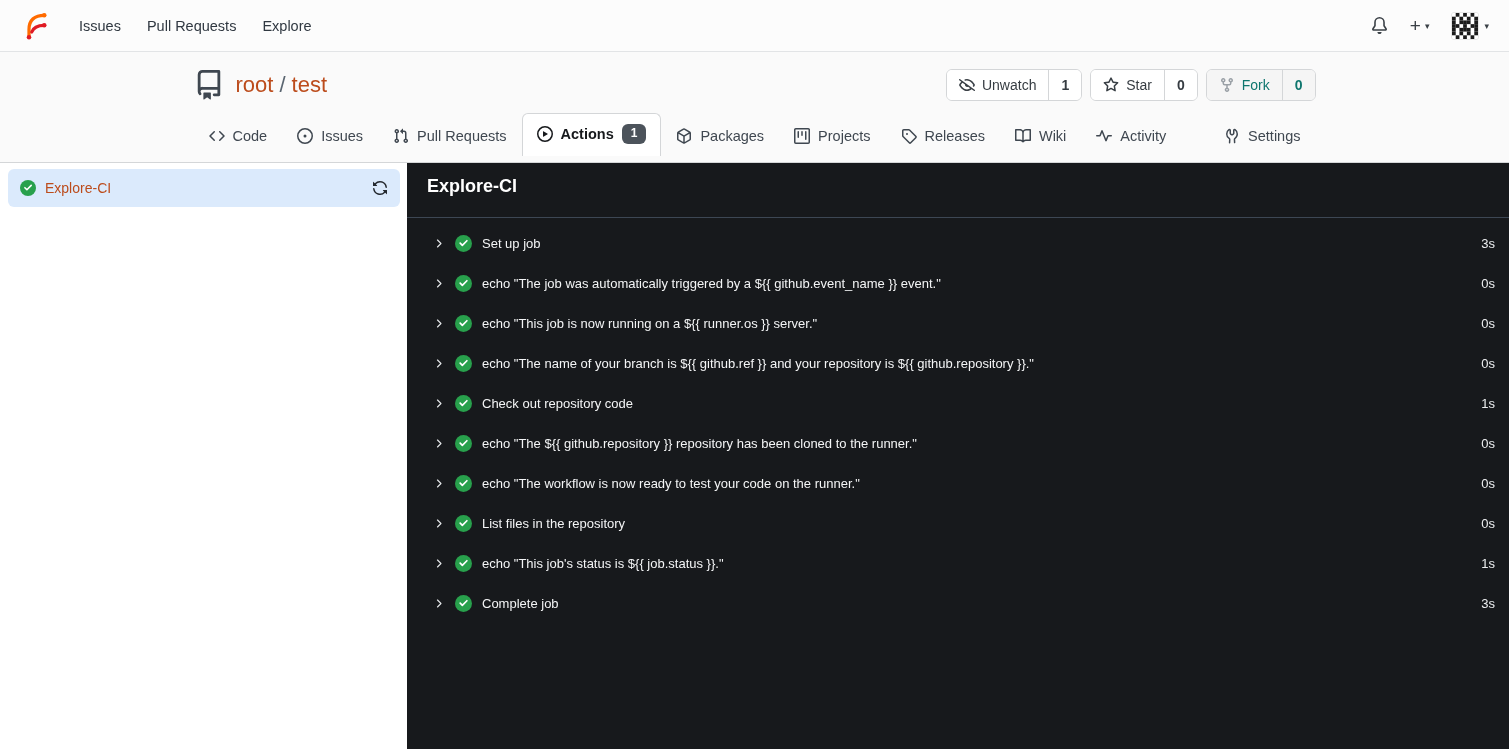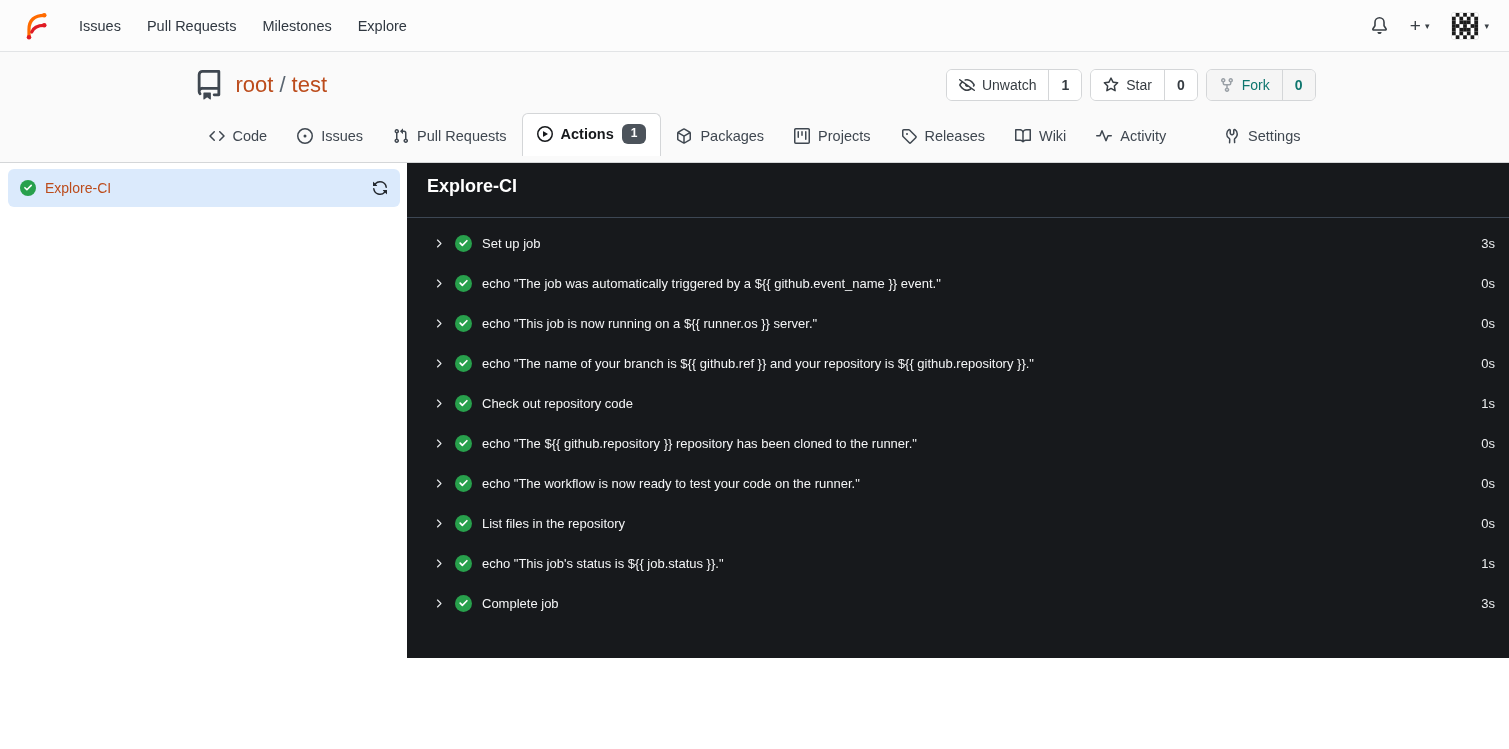--- a/index.html
+++ b/index.html
@@ -2,21 +2,21 @@
 <html><head>
 <meta charset="utf-8">
 <style>
   * { box-sizing: border-box; }
   html,body { margin:0; padding:0; }
   body {
     width:1509px; height:749px; overflow:hidden;
     font-family:"Liberation Sans", sans-serif;
     background:#ffffff; color:#24292f;
   }
-  .app { display:flex; flex-direction:column; height:658px; }
+  .app { display:flex; flex-direction:column; height:749px; }
 
   
   .topbar {
     height:52px; flex:0 0 52px; display:flex; align-items:center;
     padding:0 20px; background:#fcfcfc; border-bottom:1px solid #e2e4e6;
   }
   .logo { display:flex; align-items:center; margin-right:16px; cursor:pointer; }
   .nav-link {
     padding:0 13px; font-size:14.5px; color:#303841; text-decoration:none;
     line-height:52px; display:inline-block; cursor:pointer;
@@ -103,21 +103,20 @@
       <svg viewBox="0 0 120 120" width="30" height="30" fill="none">
         <path d="M97 17c-38 0-61 19-61 57v28" stroke="#ff6b00" stroke-width="13" stroke-linecap="round"></path>
         <circle cx="97" cy="17" r="9" fill="#ff6b00"></circle>
         <path d="M97 57c-28 0-44 10-50 27" stroke="#e01b24" stroke-width="13" stroke-linecap="round"></path>
         <circle cx="97" cy="57" r="9" fill="#e01b24"></circle>
         <circle cx="36" cy="105" r="9" fill="#e01b24"></circle>
       </svg>
     </span>
     <a class="nav-link">Issues</a>
     <a class="nav-link">Pull Requests</a>
-    <a class="nav-link">Milestones</a>
     <a class="nav-link">Explore</a>
     <div class="topbar-spacer"></div>
     <div class="topbar-right">
       <span class="icon-btn">
         <svg viewBox="0 0 16 16" width="17" height="17" fill="#3a4046">
             <path d="M8 16a2 2 0 0 0 1.985-1.75c.017-.137-.097-.25-.235-.25h-3.5c-.138 0-.252.113-.235.25A2 2 0 0 0 8 16ZM3 5a5 5 0 0 1 10 0v2.947c0 .05.015.098.042.139l1.703 2.555A1.519 1.519 0 0 1 13.482 13H2.518a1.516 1.516 0 0 1-1.263-2.36l1.703-2.554A.255.255 0 0 0 3 7.947Zm5-3.5A3.5 3.5 0 0 0 4.5 5v2.947c0 .346-.102.683-.294.97l-1.703 2.556a.017.017 0 0 0-.003.01l.001.006.004.006.006.004.007.001h10.964l.007-.001.006-.004.004-.006.001-.007a.017.017 0 0 0-.003-.01l-1.703-2.554a1.745 1.745 0 0 1-.294-.97V5A3.5 3.5 0 0 0 8 1.5Z"></path>
           </svg>
       </span>
       <span class="icon-btn">
         <span class="plus-glyph">+</span>

